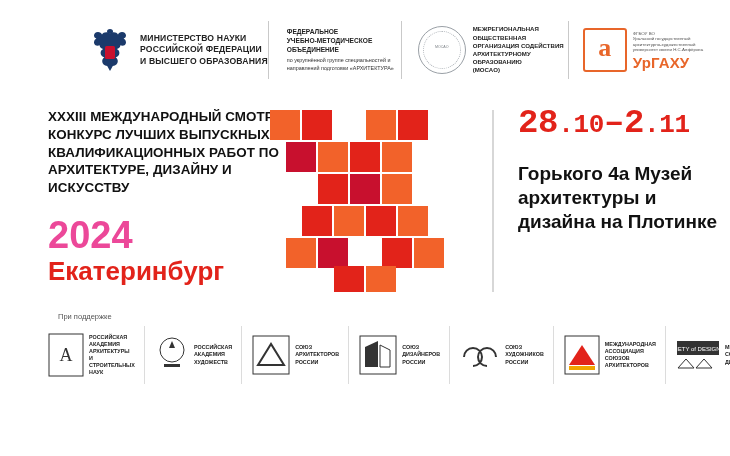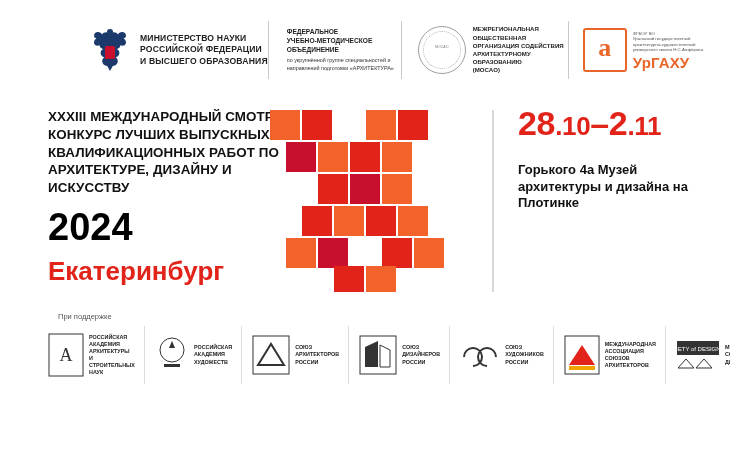--- a/index.html
+++ b/index.html
@@ -56,41 +56,41 @@
 
   
   .band{position:absolute;left:0;top:100px;width:730px;height:205px;}
 
   .headline{
     position:absolute;left:48px;top:8px;width:240px;
     font-size:13.4px;line-height:1.33;font-weight:700;color:#111;
     text-transform:uppercase;letter-spacing:.005em;
   }
   .year{
-    position:absolute;left:48px;top:108px;
-    font-size:38px;font-weight:700;color:#000000;line-height:1;
+    position:absolute;left:48px;top:116px;
+    font-size:38px;font-weight:700;color:#ec4899;line-height:1;
   }
   .city{
     position:absolute;left:48px;top:158px;
     font-size:26px;font-weight:700;color:#e2231a;line-height:1;text-align:right;
   }
 
   
   .graphic{position:absolute;left:262px;top:2px;width:200px;height:196px;}
 
   
   .rule{position:absolute;left:492px;top:10px;width:2px;height:182px;background:#d7d7d7;}
   .dates{
     position:absolute;left:518px;top:6px;
-    font-size:34px;font-weight:700;color:#e2231a;line-height:1;letter-spacing:-.01em;
+    font-size:34px;font-weight:700;color:#e2231a;line-height:1;letter-spacing:-.01em;font-family:Liberation Mono, monospace;
   }
   .dates small{font-size:26px;}
   .venue{
     position:absolute;left:518px;top:62px;width:205px;
-    font-size:13px;line-height:1.27;font-weight:700;color:#111;
+    font-size:19px;line-height:1.27;font-weight:700;color:#111;
   }
 
   
   .supportlabel{
     position:absolute;left:58px;top:312px;
     font-size:7.5px;color:#555;
   }
   .partners{
     position:absolute;left:48px;top:324px;width:650px;height:62px;
     display:flex;align-items:center;gap:10px;

